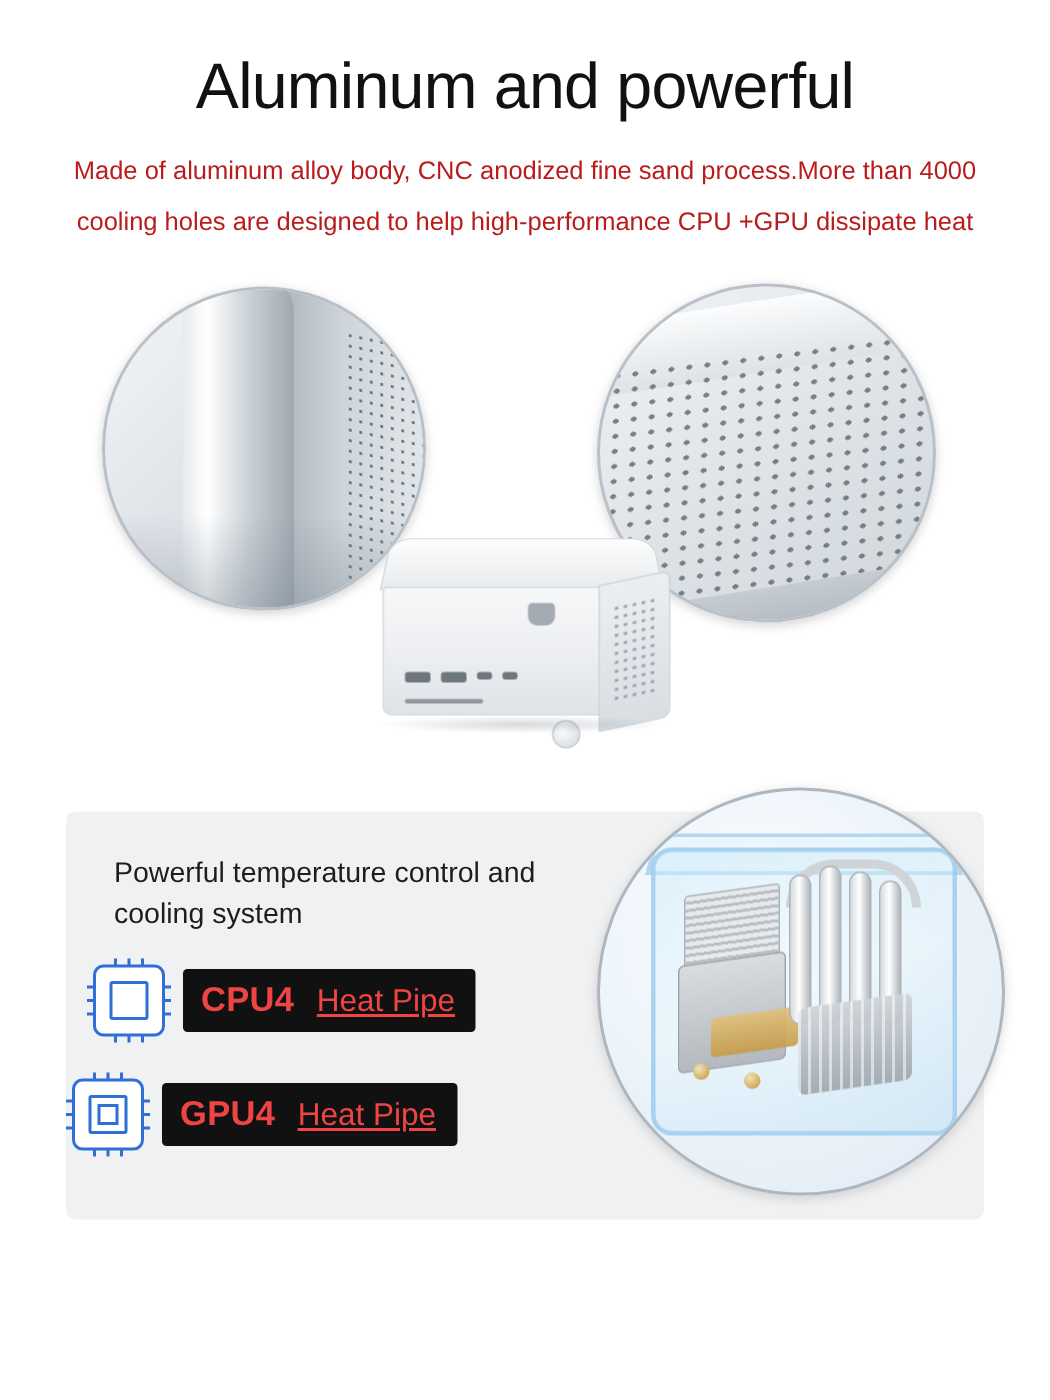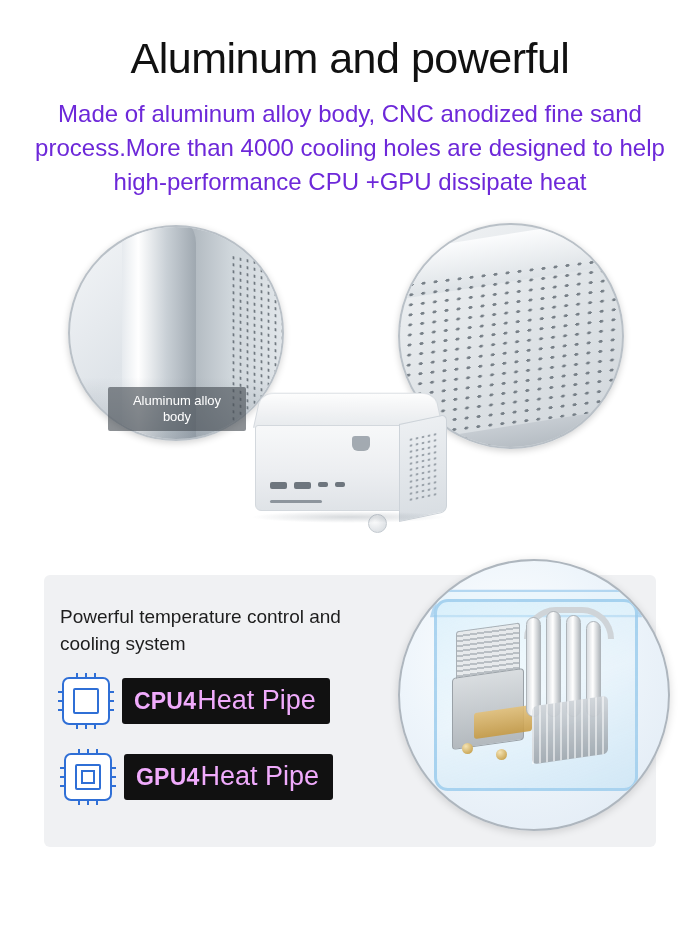--- a/index.html
+++ b/index.html
@@ -20,24 +20,24 @@
   .page-title {
     text-align: center;
     font-size: 43px;
     font-weight: 400;
     letter-spacing: -0.5px;
     margin: 34px 0 0 0;
     color: #111111;
   }
   .page-subtitle {
     text-align: center;
-    font-size: 24px;
+    font-size: 17px;
     line-height: 34px;
     font-weight: 400;
-    color: #6d28d9;
+    color: #b91c1c;
     margin: 14px 26px 16px 26px;
   }
 
   
   .hero {
     position: relative;
     width: 700px;
     height: 350px;
     margin-top: 8px;
   }
@@ -262,35 +262,35 @@
   
   .bottom-panel {
     position: relative;
     margin: 10px 44px 0 44px;
     height: 272px;
     background: #f0f1f3;
     border-radius: 6px;
   }
   .bp-title {
     position: absolute;
-    left: 16px;
+    left: 32px;
     top: 28px;
     font-size: 19px;
     line-height: 27px;
     color: #1d1d1d;
     width: 300px;
   }
   .spec-row {
     position: absolute;
     display: flex;
     align-items: center;
     gap: 12px;
   }
   .spec-row.cpu { left: 18px; top: 102px; }
-  .spec-row.gpu { left: 20px; top: 178px; }
+  .spec-row.gpu { left: 4px; top: 178px; }
 
   .chip-icon {
     width: 44px;
     height: 44px;
     border: 2px solid #2f6fd6;
     border-radius: 7px;
     position: relative;
     background: #ffffff;
     flex: 0 0 auto;
   }
@@ -317,36 +317,37 @@
     position: absolute;
     background: #2f6fd6;
   }
   .pin-t { top: -6px; width: 2px; height: 5px; }
   .pin-b { bottom: -6px; width: 2px; height: 5px; }
   .pin-l { left: -6px; height: 2px; width: 5px; }
   .pin-r { right: -6px; height: 2px; width: 5px; }
 
   .spec-pill {
     background: #111111;
-    color: #f0abfc;
+    color: #ef4444;
     padding: 7px 14px 8px 12px;
     border-radius: 3px;
     display: flex;
     align-items: baseline;
-    gap: 1px;
+    gap: 15px;
     white-space: nowrap;
   }
   .spec-strong {
     font-size: 23px;
     font-weight: bold;
     letter-spacing: .2px;
   }
   .spec-rest {
-    font-size: 27px;
+    font-size: 21px;
     font-weight: 400;
+    text-decoration: underline;
   }
 
   
   .circle-chassis {
     position: absolute;
     right: -14px;
     top: -16px;
     width: 268px;
     height: 268px;
     border-radius: 50%;
@@ -462,21 +463,20 @@
 <p class="page-subtitle">Made of aluminum alloy body, CNC anodized fine sand process.More than 4000 cooling holes are designed to help high-performance CPU +GPU dissipate heat</p>
 
 <div class="hero">
 
   <div class="circle circle-left">
     <div class="alu-face"></div>
     <div class="alu-corner"></div>
     <div class="mesh-left"></div>
     <div class="alu-shadow"></div>
   </div>
-  <div class="caption caption-left">Aluminum alloy body</div>
 
   <div class="circle circle-right">
     <div class="mesh-right-edge"></div>
     <div class="mesh-right"></div>
     <div class="mesh-right-bottom"></div>
   </div>
 
   <div class="minipc">
     <div class="pc-top"></div>
     <div class="pc-body">

